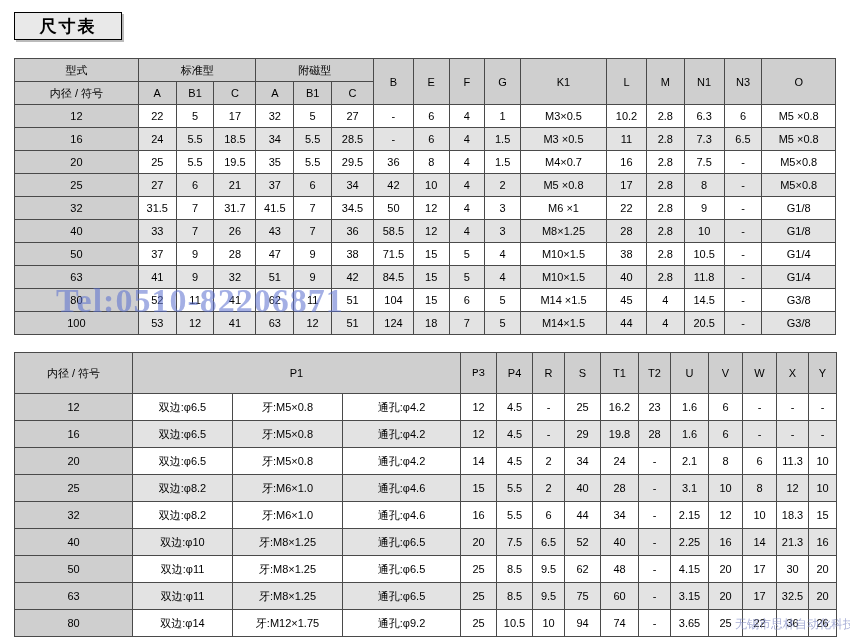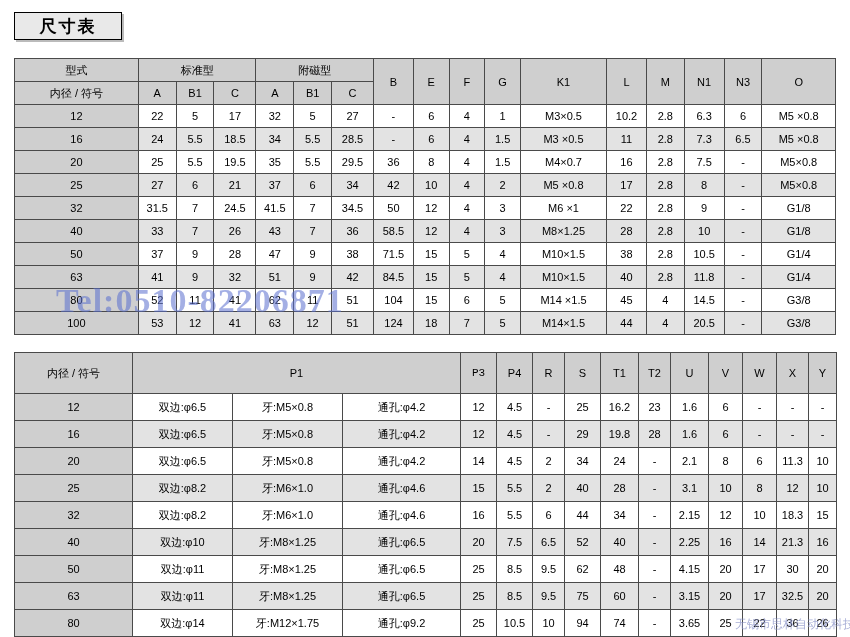--- a/index.html
+++ b/index.html
@@ -197,21 +197,21 @@
           <td>17</td>
           <td>2.8</td>
           <td>8</td>
           <td>-</td>
           <td>M5×0.8</td>
         </tr>
         <tr class="rowA">
           <td class="firstcol">32</td>
           <td>31.5</td>
           <td>7</td>
-          <td>24.5</td>
+          <td>31.7</td>
           <td>41.5</td>
           <td>7</td>
           <td>34.5</td>
           <td>50</td>
           <td>12</td>
           <td>4</td>
           <td>3</td>
           <td>M6 ×1</td>
           <td>22</td>
           <td>2.8</td>

